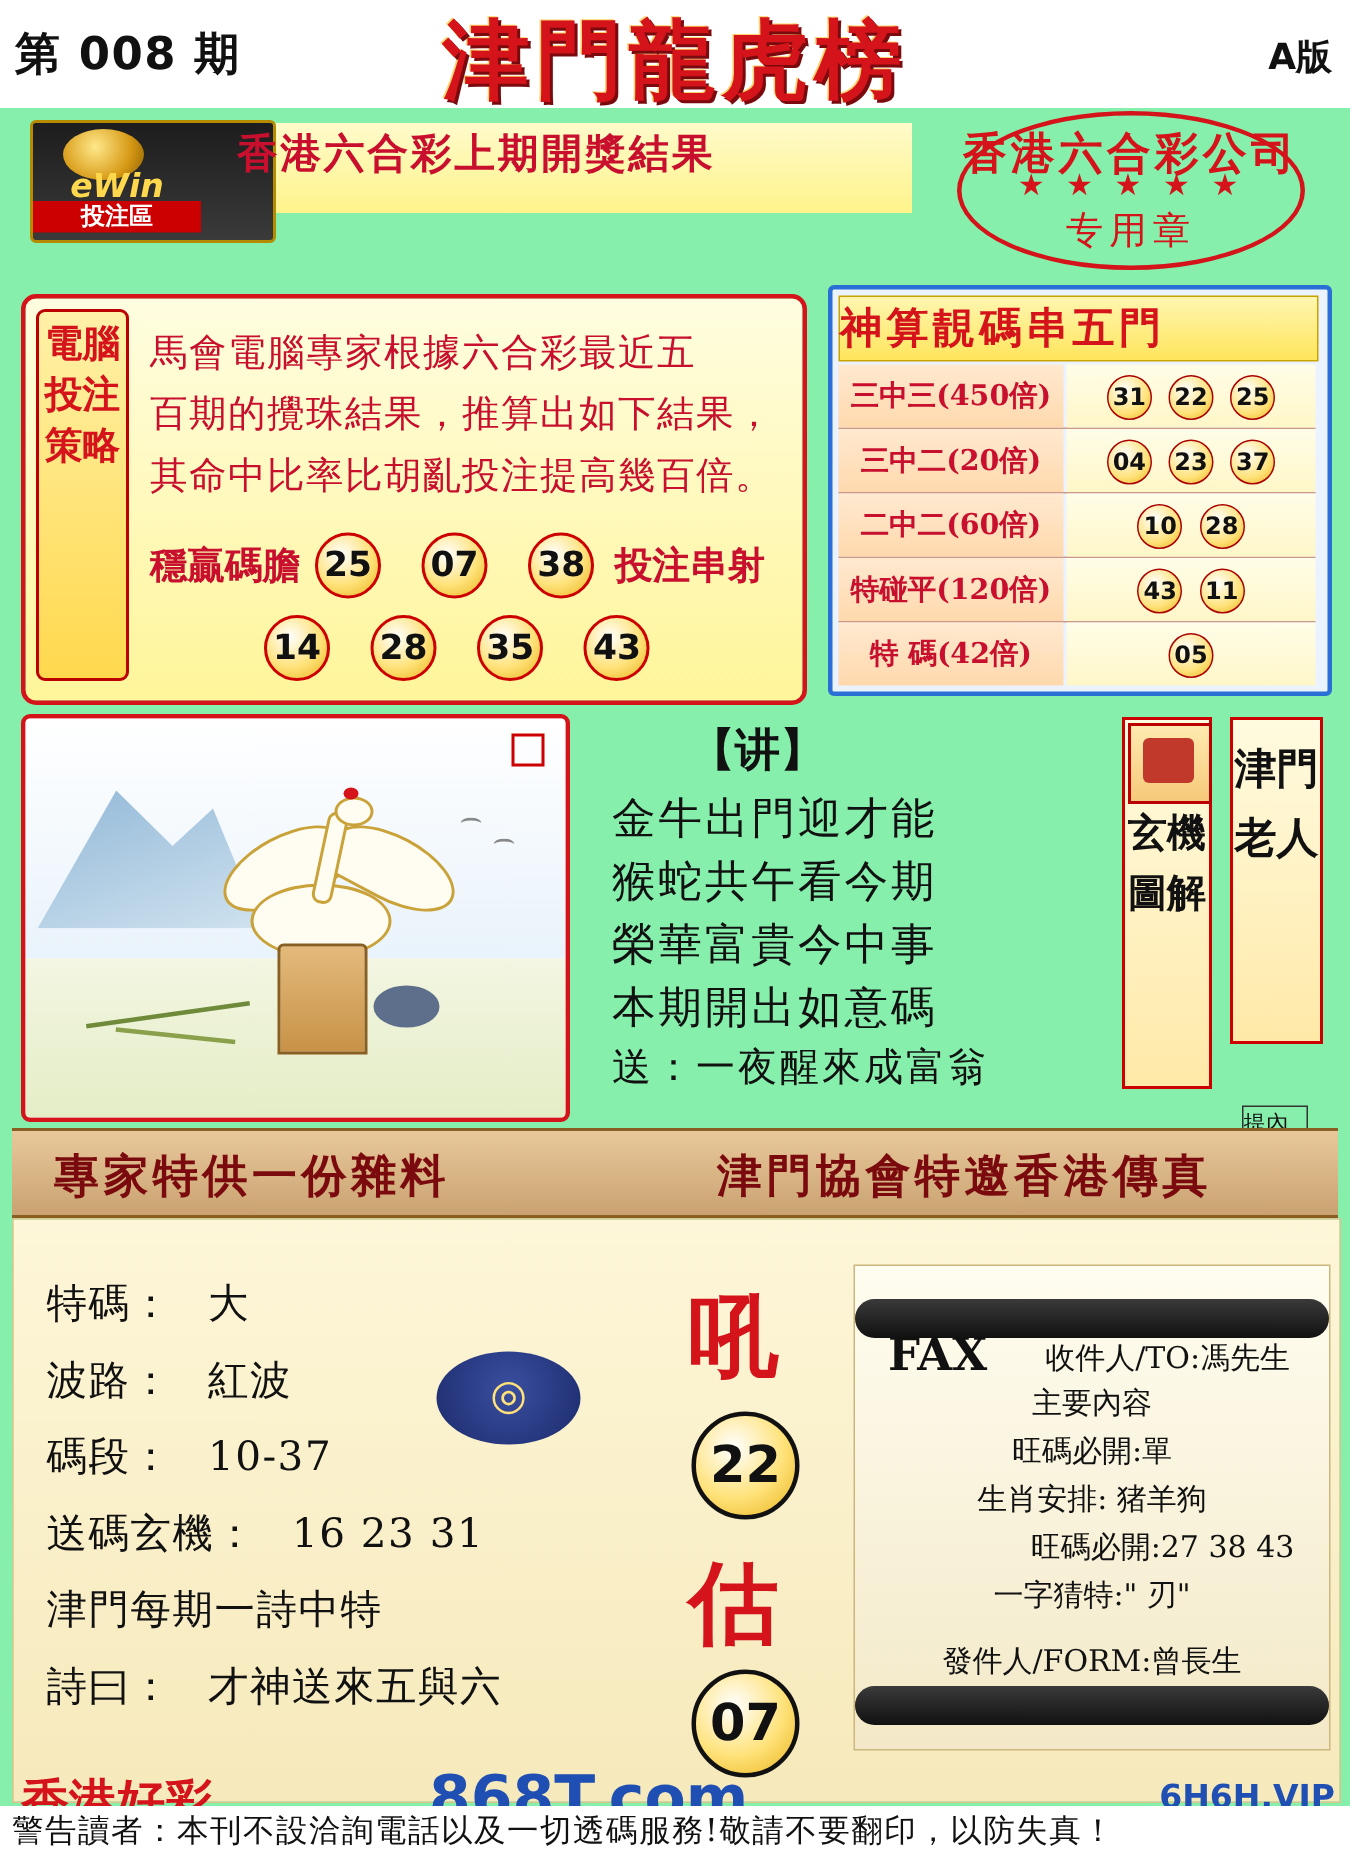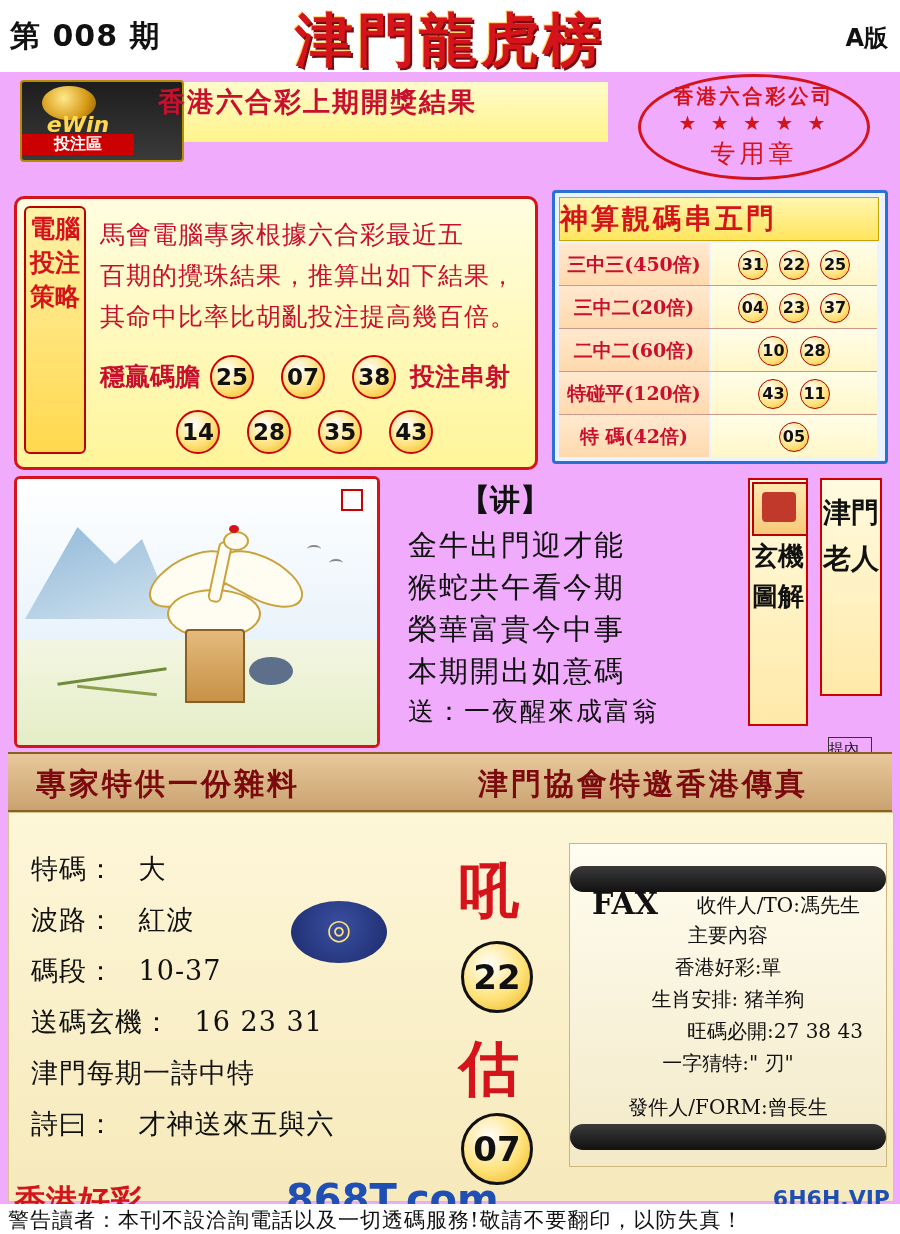--- a/index.html
+++ b/index.html
@@ -1,21 +1,21 @@
 <!DOCTYPE html>
 <html><head>
 <meta charset="utf-8">
 <style>
   html,body{margin:0;padding:0;}
   body{
     width:900px;height:1234px;overflow:hidden;
     font-family:"DejaVu Sans","Liberation Sans",sans-serif;
     background:#ffffff;
   }
-  .page{position:relative;width:900px;height:1234px;background:#f0abfc;}
+  .page{position:relative;width:900px;height:1234px;background:#86efac;}
 
   
   .header{position:absolute;left:0;top:0;width:900px;height:72px;background:#ffffff;}
   .issue{position:absolute;left:10px;top:16px;font-size:30px;font-weight:bold;color:#111;
          font-family:"DejaVu Sans","Liberation Sans",sans-serif;letter-spacing:1px;}
   .maintitle{position:absolute;left:250px;top:2px;width:400px;text-align:center;
      font-size:58px;font-weight:bold;color:#d4131a;letter-spacing:4px;
      text-shadow:2px 2px 0 #7a0a0d, -1px -1px 0 #ffd36b;
      font-family:"DejaVu Serif","Liberation Serif",serif;}
   .version{position:absolute;right:12px;top:22px;font-size:24px;font-weight:bold;color:#111;}
@@ -30,21 +30,21 @@
         font-size:22px;font-weight:bold;font-style:italic;}
   .ewin .ewin-b{position:absolute;left:0;top:52px;width:112px;text-align:center;color:#fff;
         font-size:16px;font-weight:bold;background:#c00;}
   .yellowband{position:absolute;left:130px;top:10px;width:470px;height:60px;
         background:linear-gradient(#fffbcb,#fff38a);}
   .lastresult{position:absolute;left:150px;top:12px;width:440px;text-align:left;
         font-size:27px;font-weight:bold;color:#c8102e;letter-spacing:2px;
         font-family:"DejaVu Serif","Liberation Serif",serif;}
   .stamp{position:absolute;right:22px;top:2px;width:226px;height:100px;border:3px solid #d4131a;
         border-radius:50%;color:#d4131a;text-align:center;}
-  .stamp .s1{position:absolute;left:0;top:6px;width:226px;font-size:20px;font-weight:bold;letter-spacing:3px;}
+  .stamp .s1{position:absolute;left:0;top:6px;width:226px;font-size:29px;font-weight:bold;letter-spacing:3px;}
   .stamp .stars{position:absolute;left:0;top:34px;width:226px;font-size:20px;letter-spacing:4px;}
   .stamp .s2{position:absolute;left:0;top:60px;width:226px;font-size:25px;font-weight:normal;letter-spacing:4px;}
 
   
   .stratbox{position:absolute;left:14px;top:196px;width:518px;height:268px;
      border:3px solid #d4131a;border-radius:10px;background:linear-gradient(#fffde0,#fff59a);}
   .stratlabel{position:absolute;left:24px;top:206px;width:62px;height:248px;
      border:2px solid #b00;background:linear-gradient(#fff1a8,#ffd84d);border-radius:6px;
      color:#d4131a;font-size:25px;font-weight:bold;text-align:center;line-height:34px;
      padding-top:4px;box-sizing:border-box;font-family:"DejaVu Serif","Liberation Serif",serif;}
@@ -347,21 +347,21 @@
     <div class="bigball bg1">22</div>
     <div class="bigchar bc2">估</div>
     <div class="bigball bg2">07</div>
 
     <div class="fax">
       <div class="roll rolltop"></div>
       <div class="roll rollbot"></div>
       <div class="faxtitle">FAX</div>
       <div class="faxline fl0">收件人/TO:馮先生</div>
       <div class="faxline fl1">主要內容</div>
-      <div class="faxline fl2">香港好彩:單</div>
+      <div class="faxline fl2">旺碼必開:單</div>
       <div class="faxline fl3">生肖安排: 猪羊狗</div>
       <div class="faxline fl4">旺碼必開:27 38 43</div>
       <div class="faxline fl5">一字猜特:" 刃"</div>
       <div class="faxline fl6">發件人/FORM:曾長生</div>
     </div>
   </div>
 
   <div class="wm">
     <div class="wm1">香港好彩</div>
     <div class="wm2">868T.com</div>

